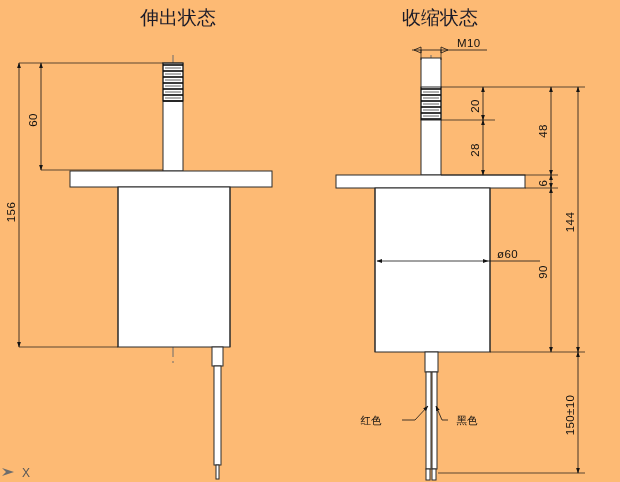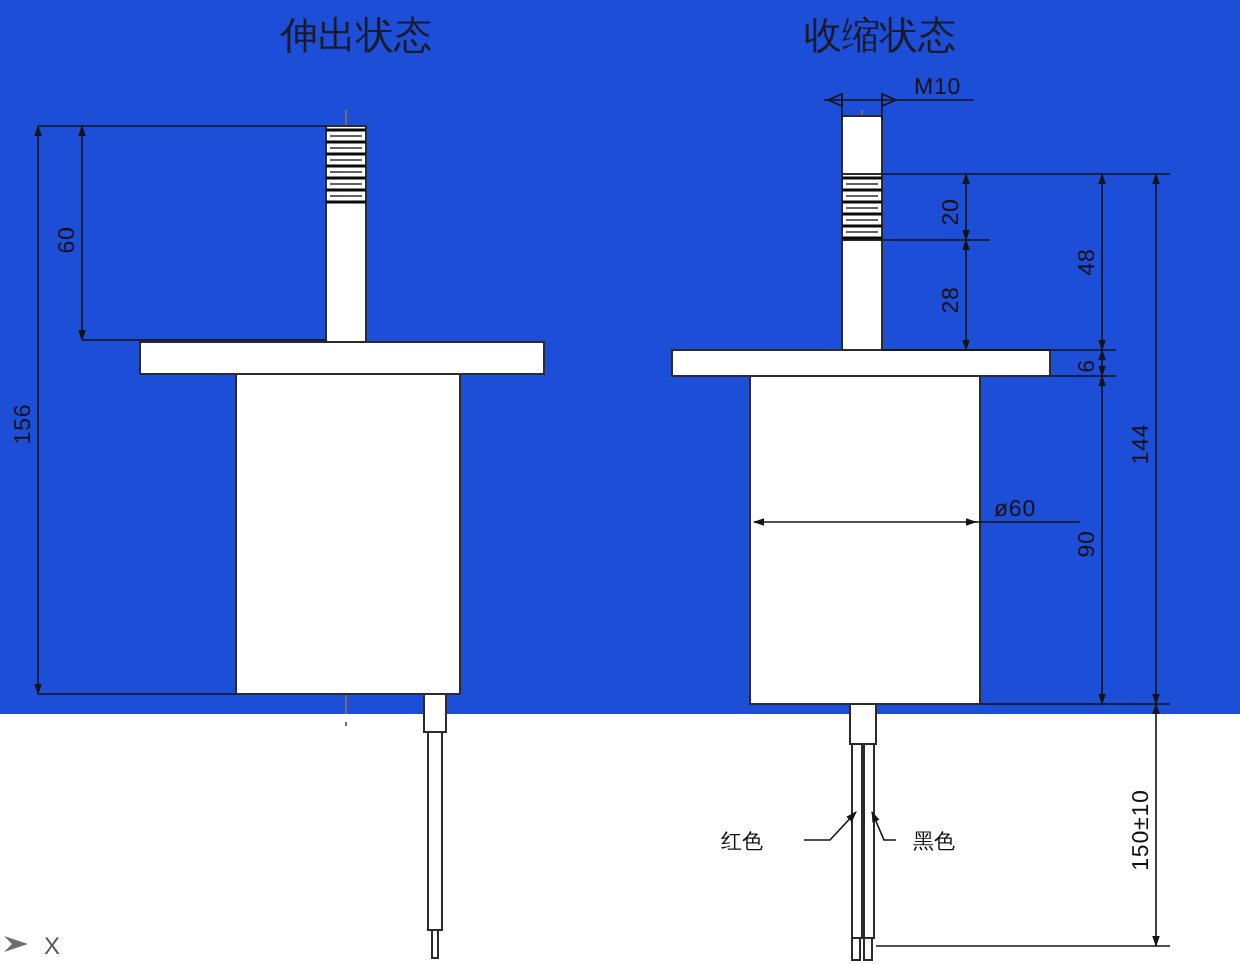--- a/index.html
+++ b/index.html
@@ -9,22 +9,22 @@
   }
   body {
     width: 620px;
     height: 482px;
     font-family: "Liberation Sans", sans-serif;
     overflow: hidden;
   }
   #drawing-root {
     position: relative;
     width: 620px;
-    height: 357px;
-    background: #1d4ed8;
+    height: 482px;
+    background: #fdba74;
   }
   svg#cad {
     position: absolute;
     left: 0;
     top: 0;
     width: 620px;
     height: 482px;
     display: block;
   }
   .title-text {

